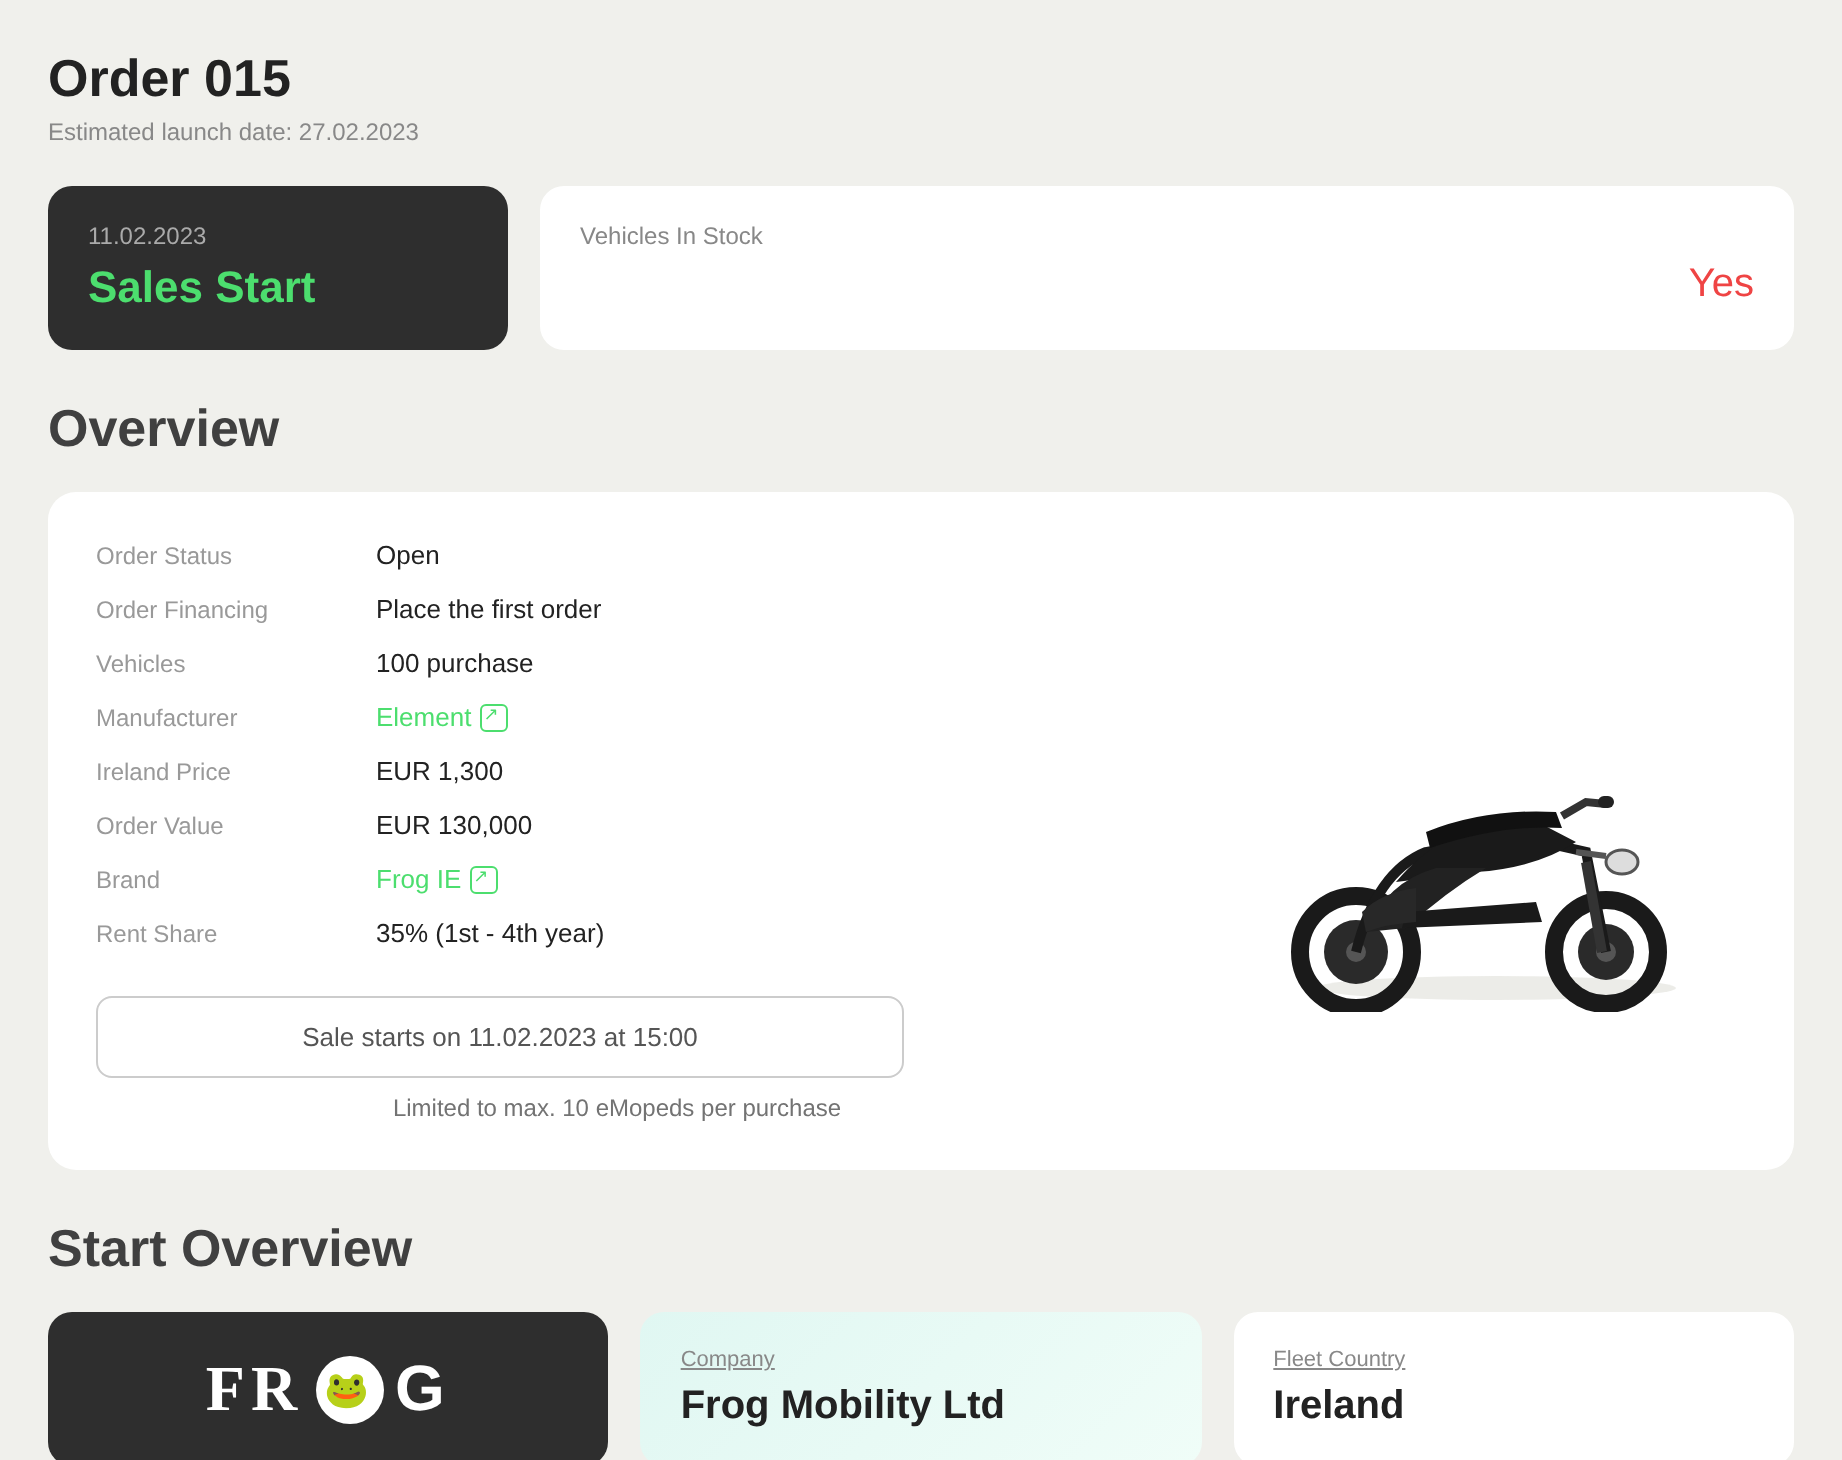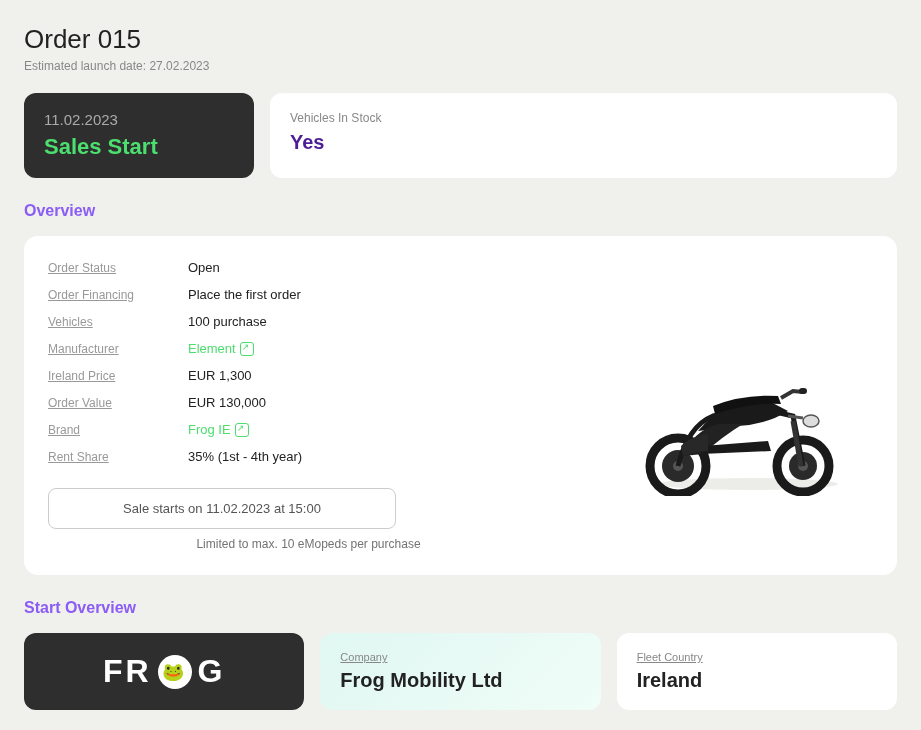--- a/index.html
+++ b/index.html
@@ -14,21 +14,21 @@
     .page-header {
       margin-bottom: 20px;
     }
     .order-title {
       font-size: 26px;
       font-weight: 400;
       color: #222;
       margin-bottom: 4px;
     }
     .order-title span {
-      font-weight: 400;
+      font-weight: 700;
     }
     .order-subtitle {
       font-size: 12px;
       color: #888;
     }
 
     .cards-row {
       display: flex;
       gap: 16px;
       margin-bottom: 24px;
@@ -39,47 +39,48 @@
       padding: 18px 20px;
     }
     .card-dark {
       background: #2e2e2e;
       color: #fff;
       border-radius: 12px;
       padding: 18px 20px;
       min-width: 230px;
     }
     .card-dark .card-date {
-      font-size: 15px;
+      font-size: 12px;
       color: #aaa;
       margin-bottom: 6px;
     }
     .card-dark .card-title {
       font-size: 22px;
       font-weight: 700;
       color: #4cde6e;
     }
     .card-label {
       font-size: 12px;
       color: #888;
       margin-bottom: 6px;
     }
     .card-value {
       font-size: 20px;
-      font-weight: 700;
-      color: #4c1d95;
+      font-weight: 400;
+      color: #ef4444;
+      text-align: right;
     }
     .card-flex {
       flex: 1;
     }
 
     .section-title {
-      font-size: 16px;
+      font-size: 26px;
       font-weight: 700;
-      color: #8b5cf6;
+      color: #404040;
       margin-bottom: 16px;
     }
 
     .overview-card {
       background: #fff;
       border-radius: 14px;
       padding: 24px;
       margin-bottom: 24px;
       display: flex;
       gap: 24px;
@@ -97,21 +98,20 @@
     .detail-row {
       display: flex;
       align-items: baseline;
       margin-bottom: 12px;
       font-size: 13px;
     }
     .detail-label {
       color: #999;
       min-width: 140px;
       font-size: 12px;
-      text-decoration: underline;
     }
     .detail-value {
       color: #222;
       font-size: 13px;
       font-weight: 500;
     }
     .detail-value.link {
       color: #4cde6e;
       display: flex;
       align-items: center;
@@ -137,21 +137,21 @@
 
     .sale-button {
       display: inline-block;
       border: 1.5px solid #ccc;
       border-radius: 8px;
       padding: 12px 20px;
       font-size: 13px;
       color: #555;
       background: #fff;
       cursor: pointer;
-      width: 348px;
+      width: 404px;
       text-align: center;
       margin: 8px 0;
     }
     .sale-note {
       font-size: 12px;
       color: #737373;
       text-align: center;
     }
 
     
@@ -309,21 +309,21 @@
     </svg>
   </div>
 </div>
 
 <div class="section-title">Start Overview</div>
 
 <div class="fleet-grid">
 
   <div class="fleet-card-dark">
     <div class="frog-logo">
-      <span style="font-size:32px; letter-spacing:3px; color:#fff; font-weight:900;">FR</span>
+      <span style="font-size:32px; letter-spacing:3px; color:#fff; font-weight:900;font-family:Liberation Serif, serif;">FR</span>
       <div style="width:34px;height:34px;background:#fff;border-radius:50%;display:flex;align-items:center;justify-content:center;">
         <span style="font-size:18px;">🐸</span>
       </div>
       <span style="font-size:32px; letter-spacing:3px; color:#fff; font-weight:900;">G</span>
     </div>
   </div>
 
   <div class="fleet-card-teal">
     <div class="fleet-label">Company</div>
     <div class="fleet-value">Frog Mobility Ltd</div>

